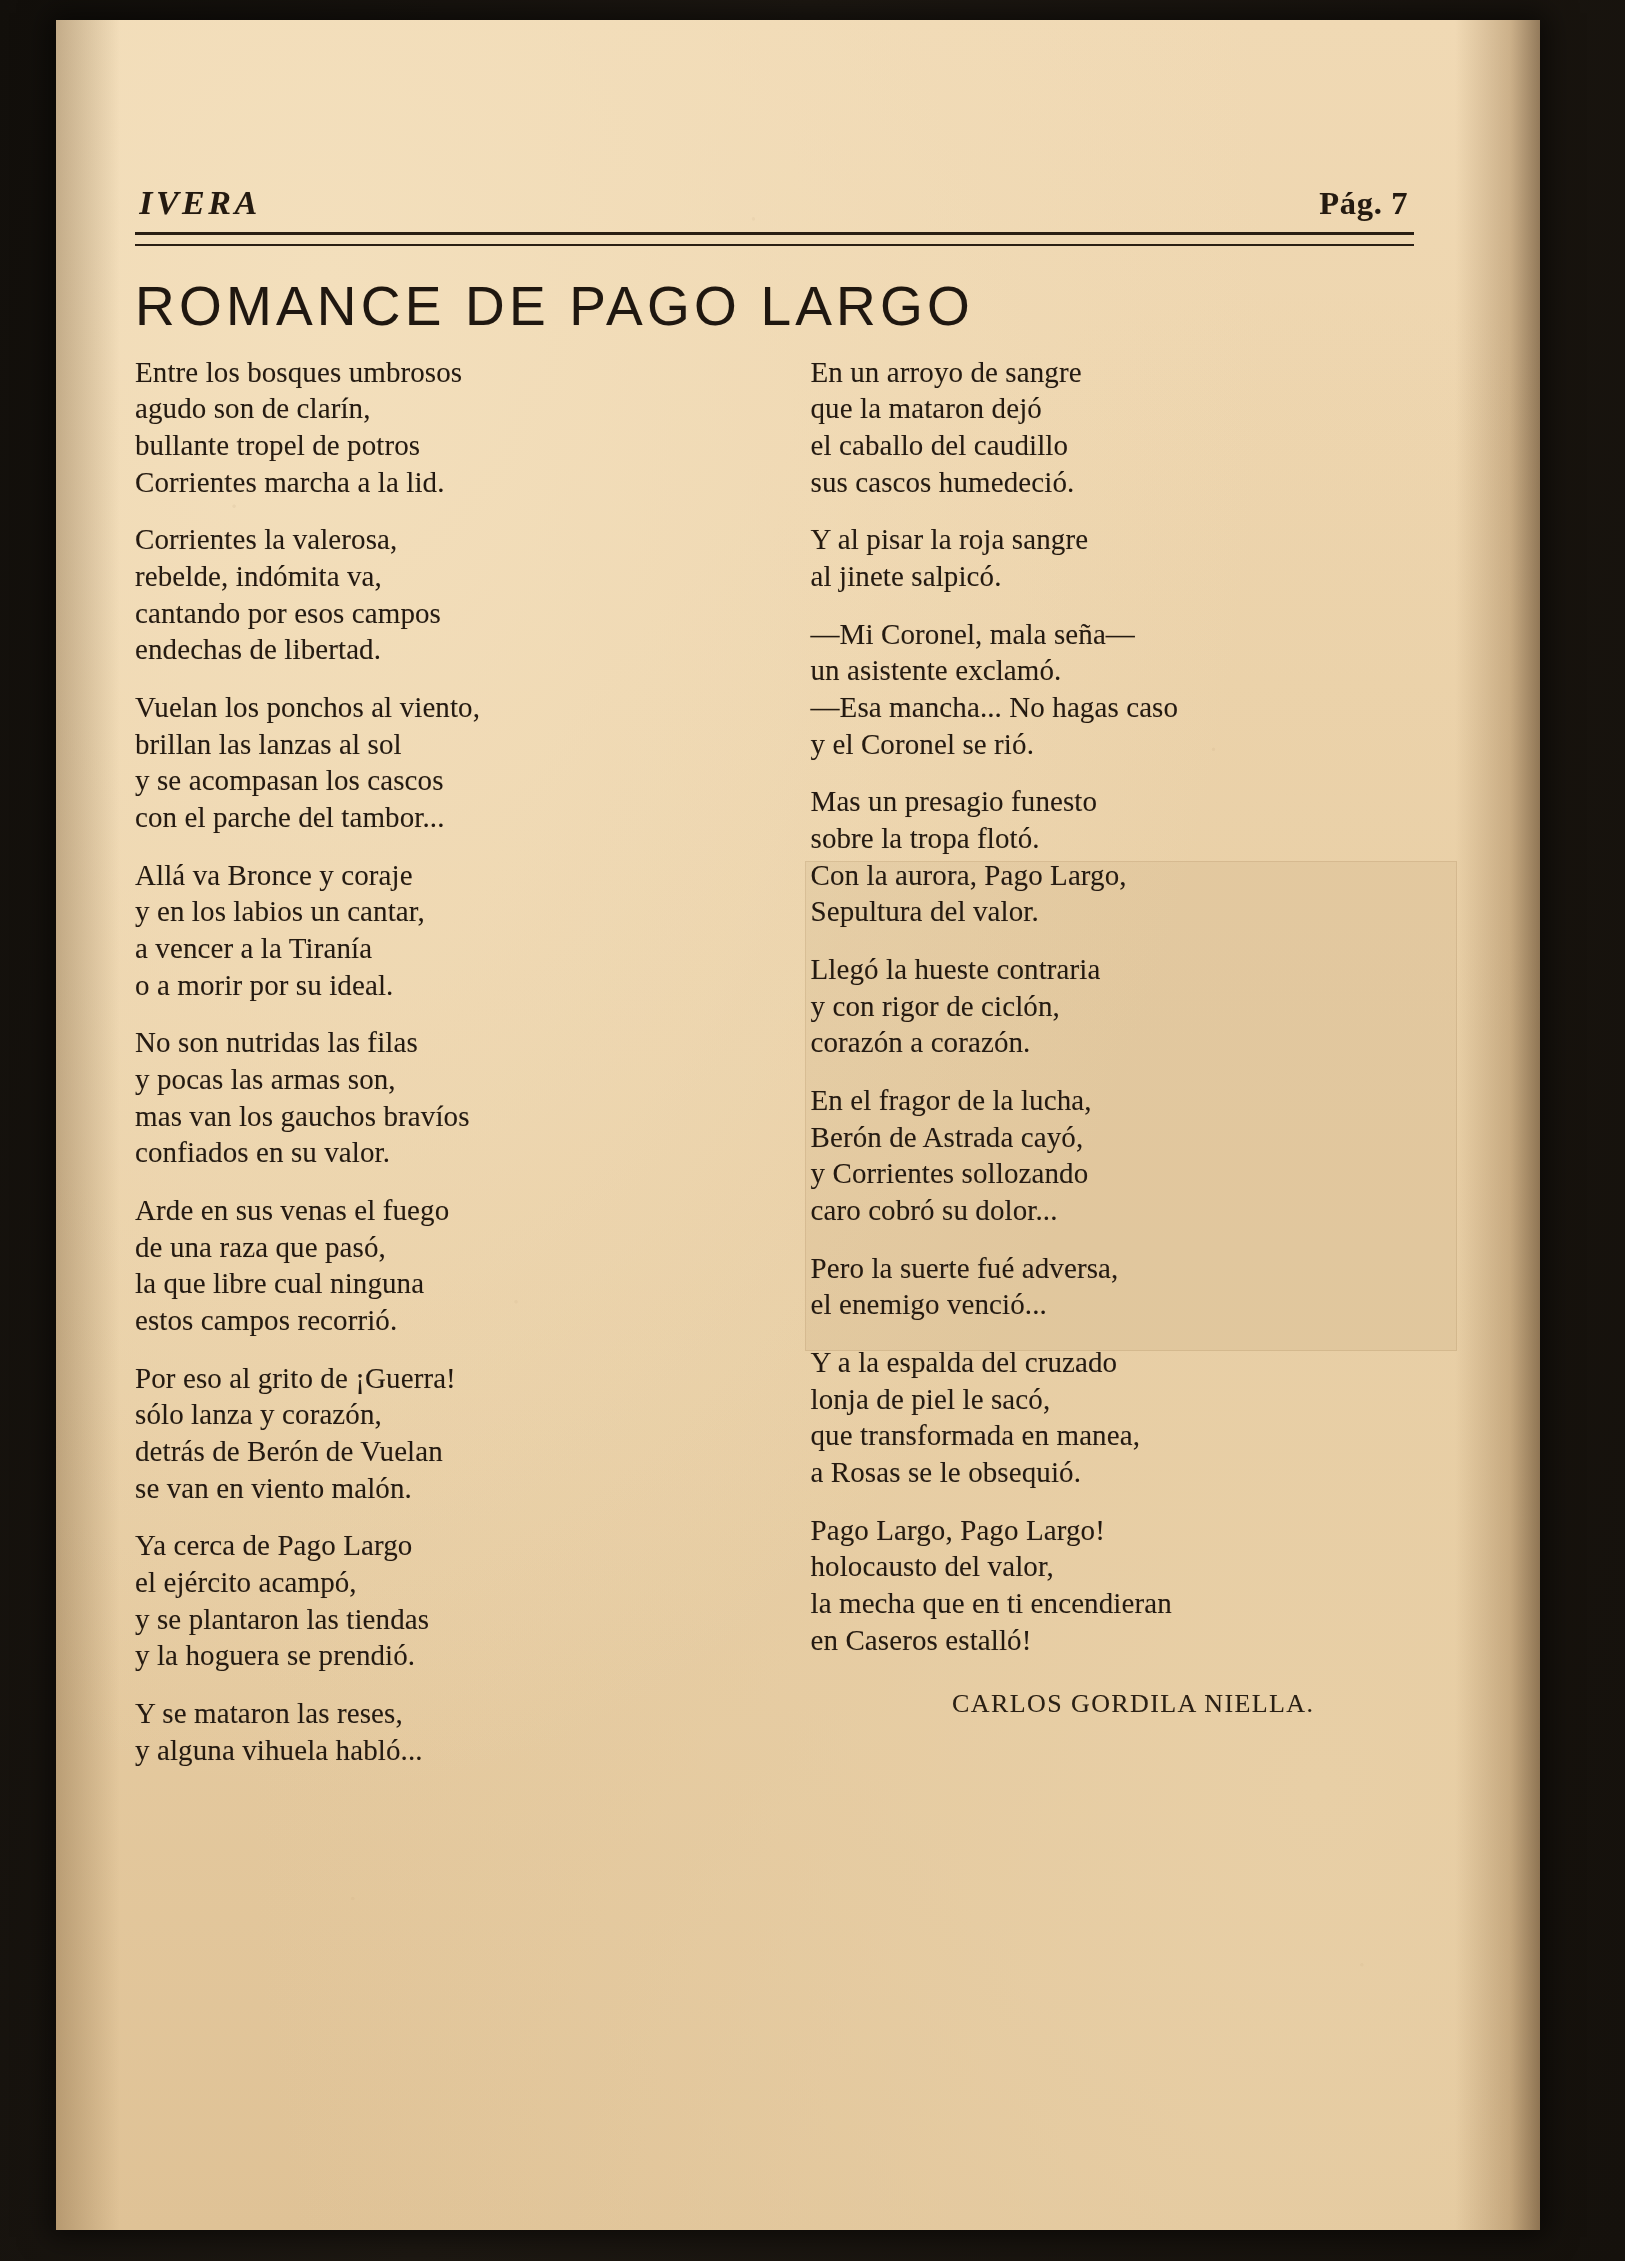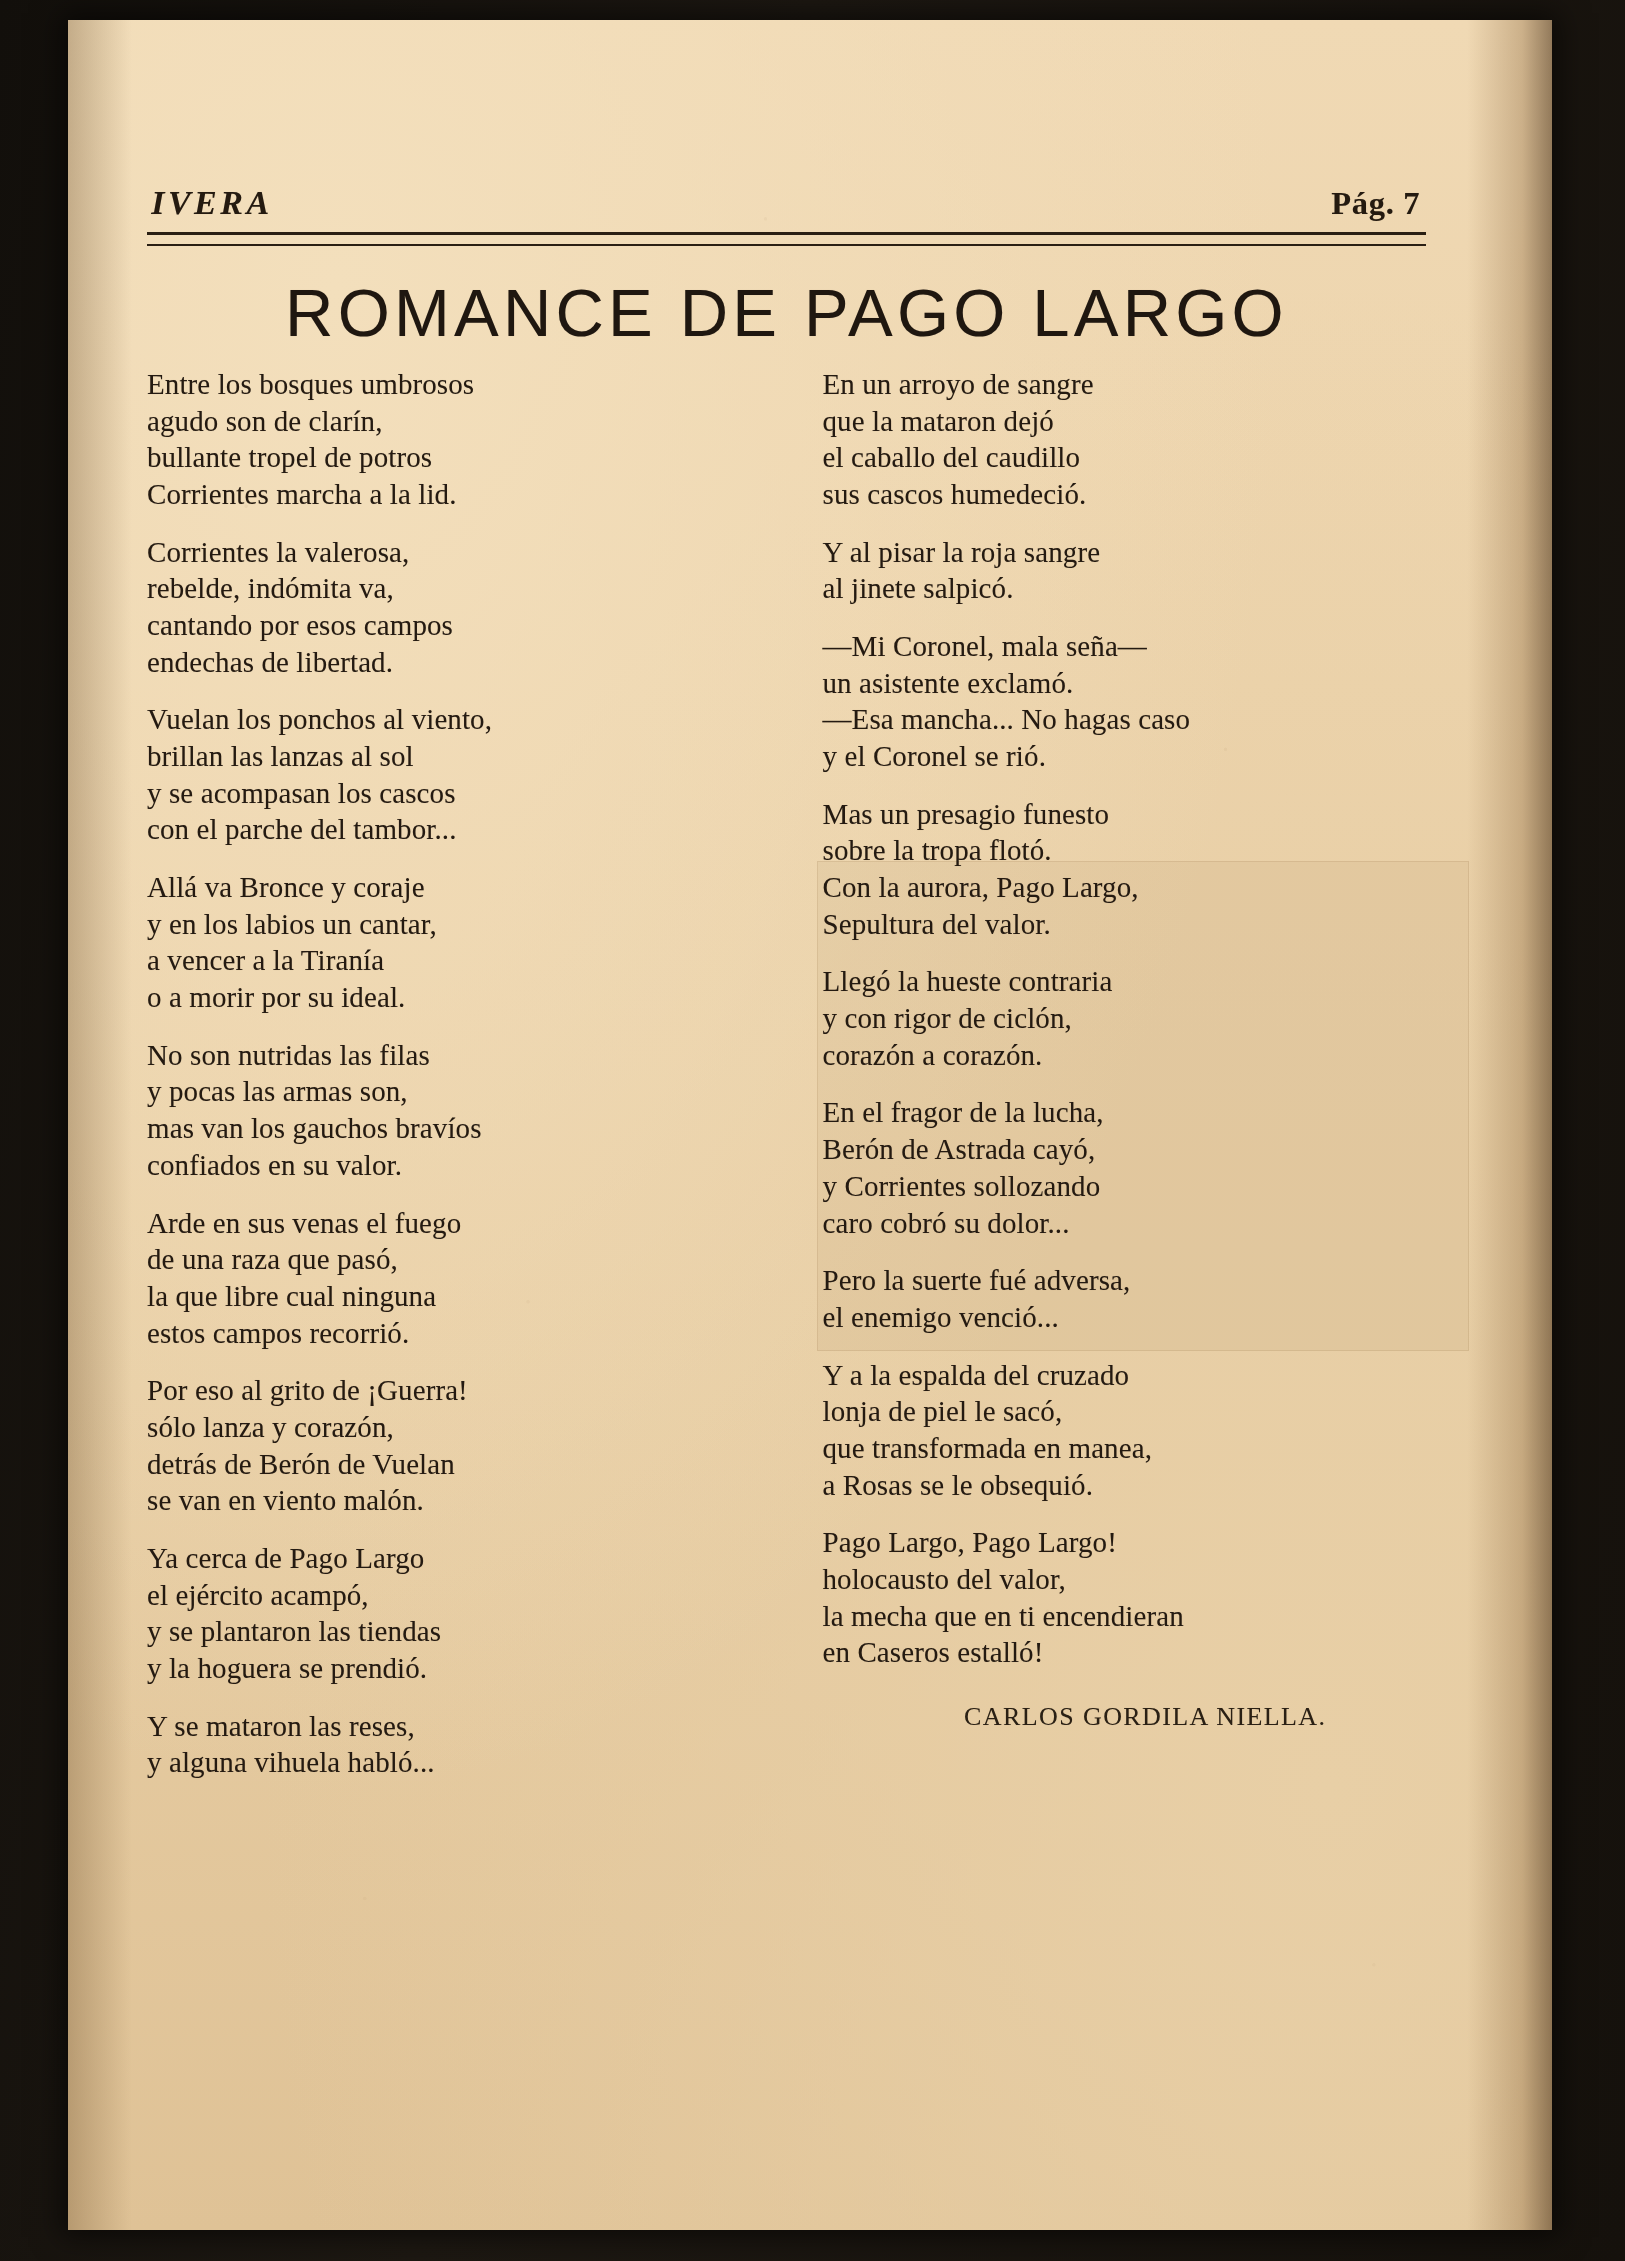--- a/index.html
+++ b/index.html
@@ -19,21 +19,21 @@
     position: relative;
     width: 1625px;
     height: 2261px;
     background:
       linear-gradient(100deg, #120f0b 0%, #1d1812 40%, #15110c 100%);
   }
 
   
   .sheet {
     position: absolute;
-    left: 68px;
+    left: 56px;
     top: 20px;
     width: 1484px;
     height: 2210px;
     background:
       radial-gradient(ellipse at 18% 12%, #f3dfbc 0%, rgba(243,223,188,0) 55%),
       radial-gradient(ellipse at 85% 80%, #e8cfa6 0%, rgba(232,207,166,0) 60%),
       linear-gradient(180deg, #f0d9b4 0%, #ecd3ab 30%, #e7cda3 62%, #dfc296 100%);
     box-shadow: 0 0 27px 7px rgba(0,0,0,0.55);
   }
   
@@ -110,24 +110,23 @@
   }
   .rule-double {
     margin-top: 10px;
     height: 8.5px;
     border-top: 3.5px solid #2a1f13;
     border-bottom: 2.1px solid #2a1f13;
   }
 
   h1.title {
     margin: 32.5px 0 18.4px 0;
-    text-align: center;
     font-family: "Liberation Sans", sans-serif;
     font-weight: 400;
-    font-size: 67px;
+    font-size: 55px;
     letter-spacing: 4.2px;
     color: #1f1710;
     line-height: 1.04;
   }
 
   .columns {
     display: flex;
     gap: 72px;
     margin-top: 7px;
   }

